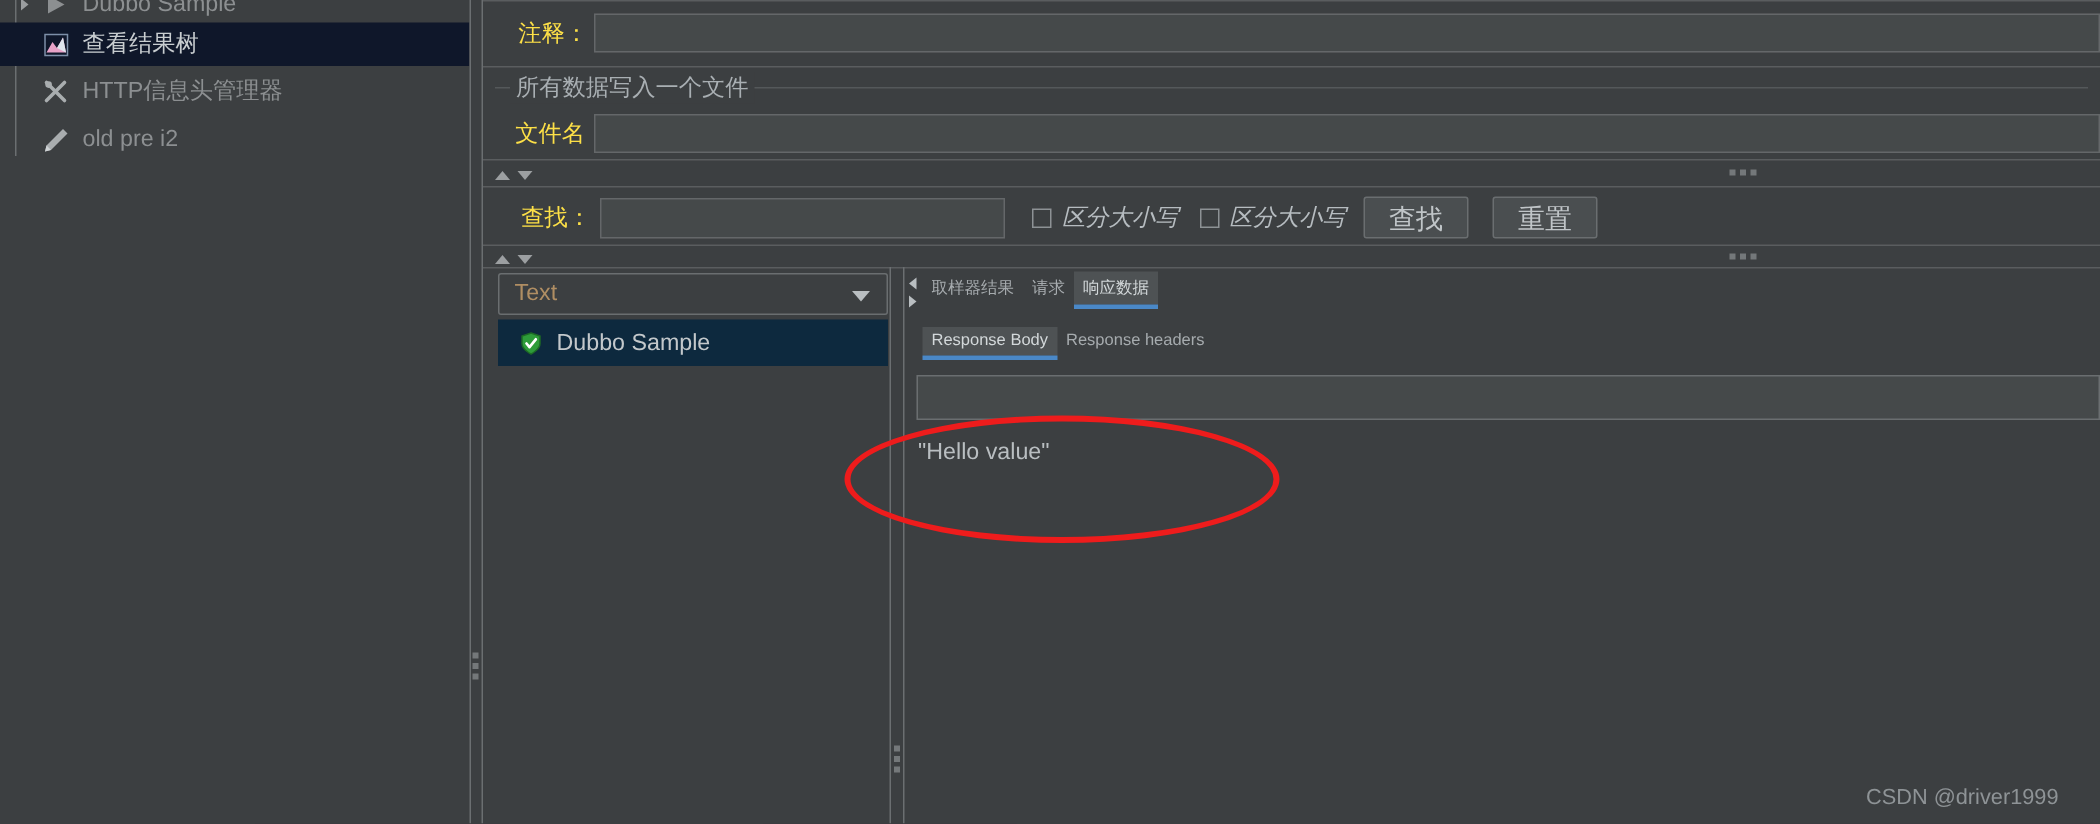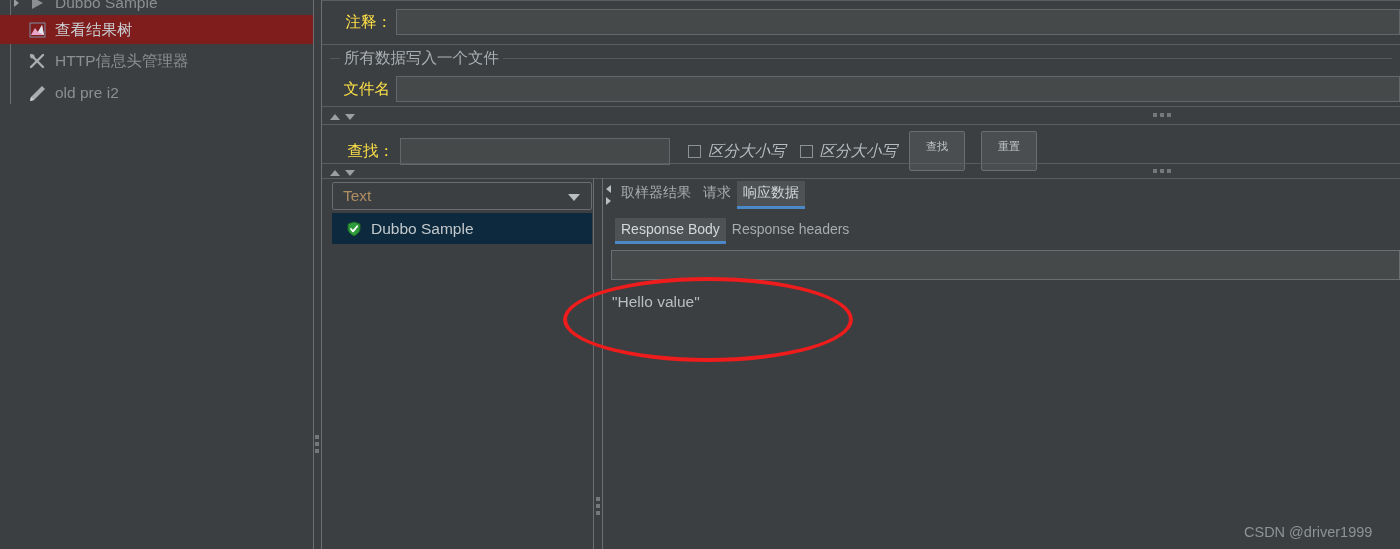--- a/index.html
+++ b/index.html
@@ -31,21 +31,21 @@
   .tree-row {
     position: absolute;
     left: 0; width: 313px; height: 29px;
     display: flex; align-items: center;
     padding-left: 28px;
     font-size: 15.5px;
     color: #8c8f91;
     white-space: nowrap;
   }
   .tree-row.selected {
-    background: #7f1d1d;
+    background: #0f172a;
     color: #c8cdd0;
   }
   .tree-row .ticon {
     width: 20px; height: 18px;
     margin-right: 7px;
     flex: 0 0 auto;
     position: relative;
   }
   .tree-label { line-height: 1; }
 
@@ -135,22 +135,22 @@
     width: 13px; height: 13px;
     border: 1px solid #8d9295;
     background: #3c3f41;
   }
   .cb-label { color: #b6bcc0; font-size: 15.5px; white-space: nowrap; font-style: italic; }
 
   .btn {
     background: #4a4e50;
     border: 1px solid #6a6e70;
     color: #c0c5c8;
-    font-size: 11px;
-    height: 40px;
+    font-size: 18px;
+    height: 28px;
     padding: 0 16px;
     line-height: 28px;
     text-align: center;
     border-radius: 2px;
   }
 
   
   .combo {
     position: absolute;
     background: #3c3f41;
@@ -184,21 +184,21 @@
     font-size: 15.5px;
   }
   .shield {
     width: 16px; height: 16px; margin-right: 9px;
     position: relative; flex: 0 0 auto;
   }
 
   
   .tabstrip { position: absolute; display: flex; align-items: flex-end; }
   .tab {
-    font-size: 14px;
+    font-size: 11px;
     color: #a6abae;
     padding: 3px 6px 4px 6px;
     position: relative;
     white-space: nowrap;
   }
   .tab.active {
     background: #4e5254;
     color: #d3d8da;
   }
   .tab.active::after {

